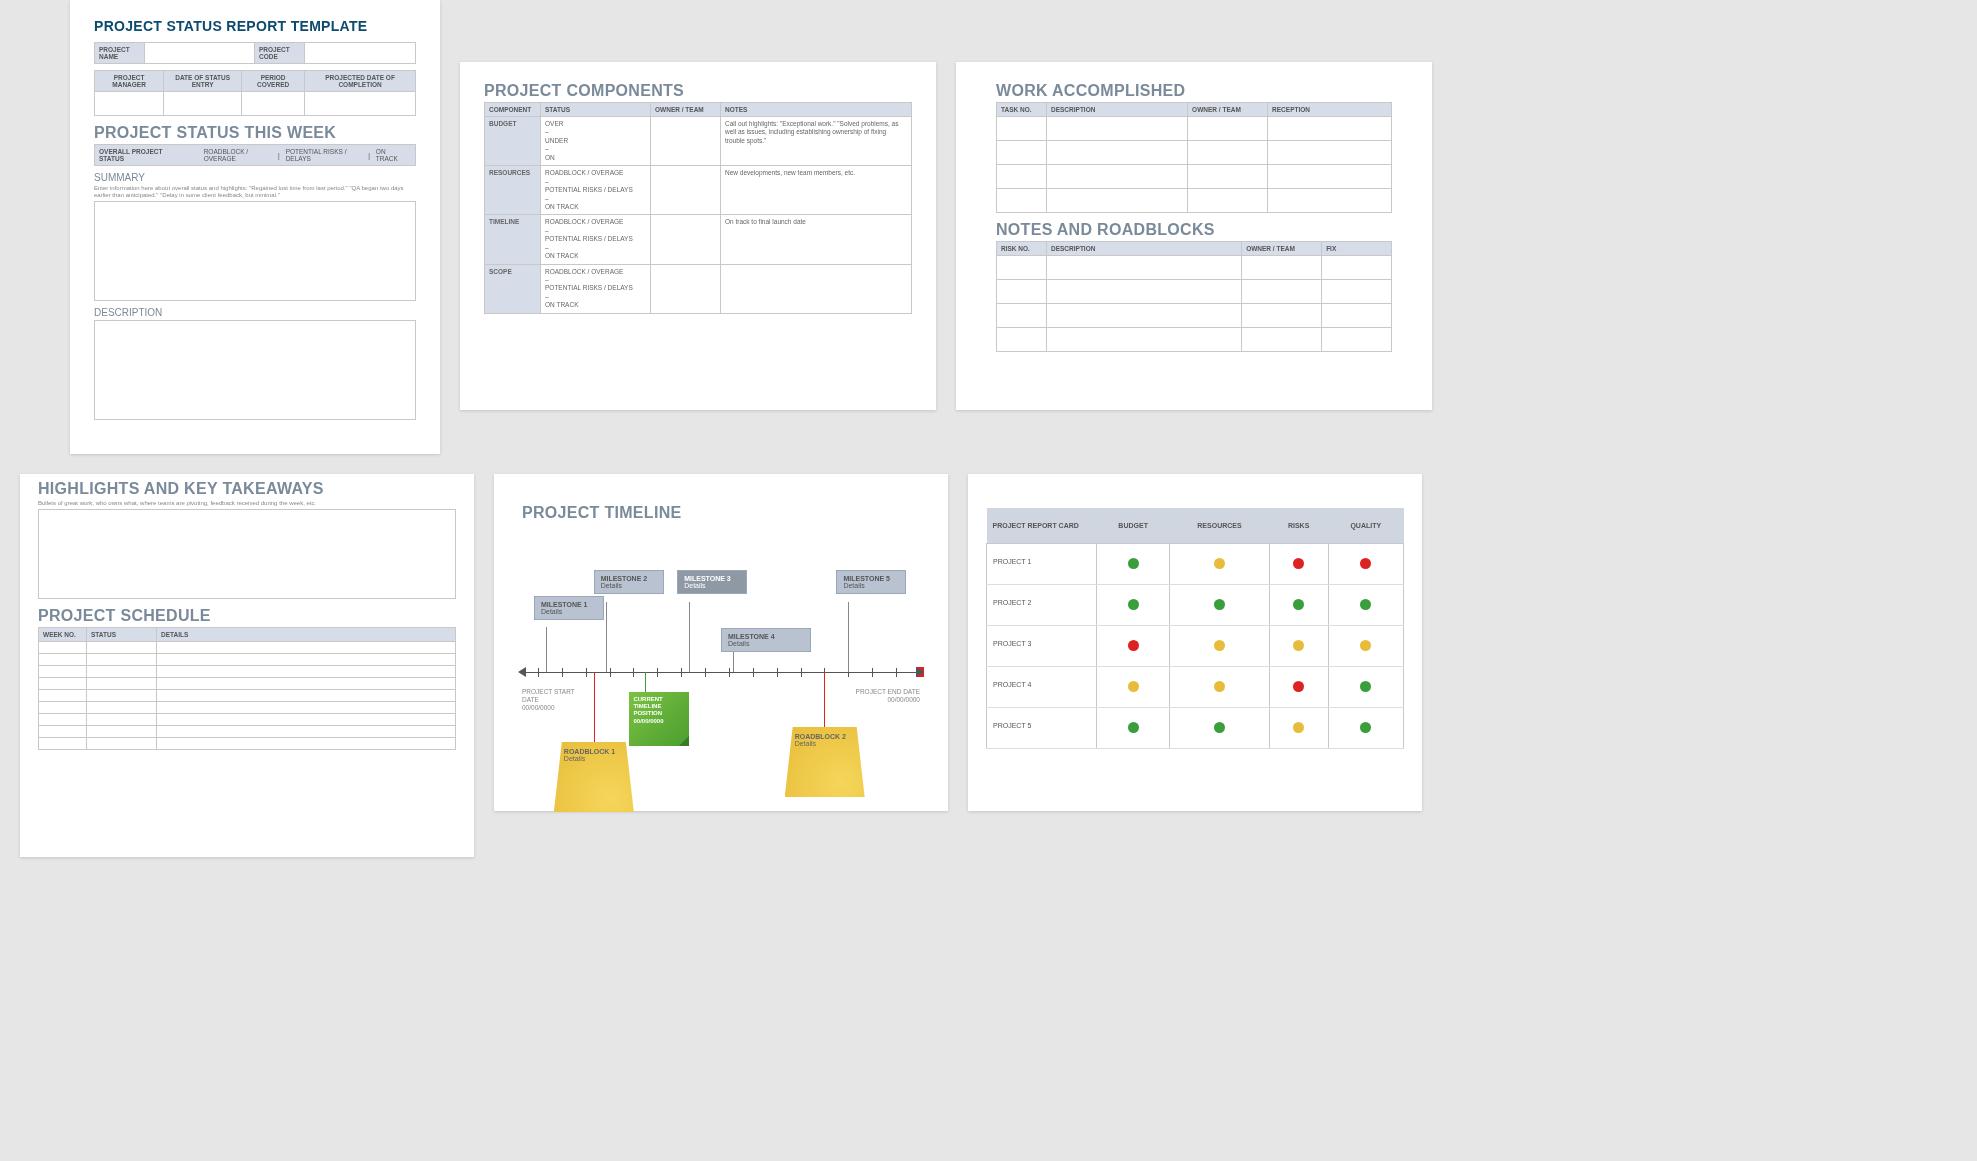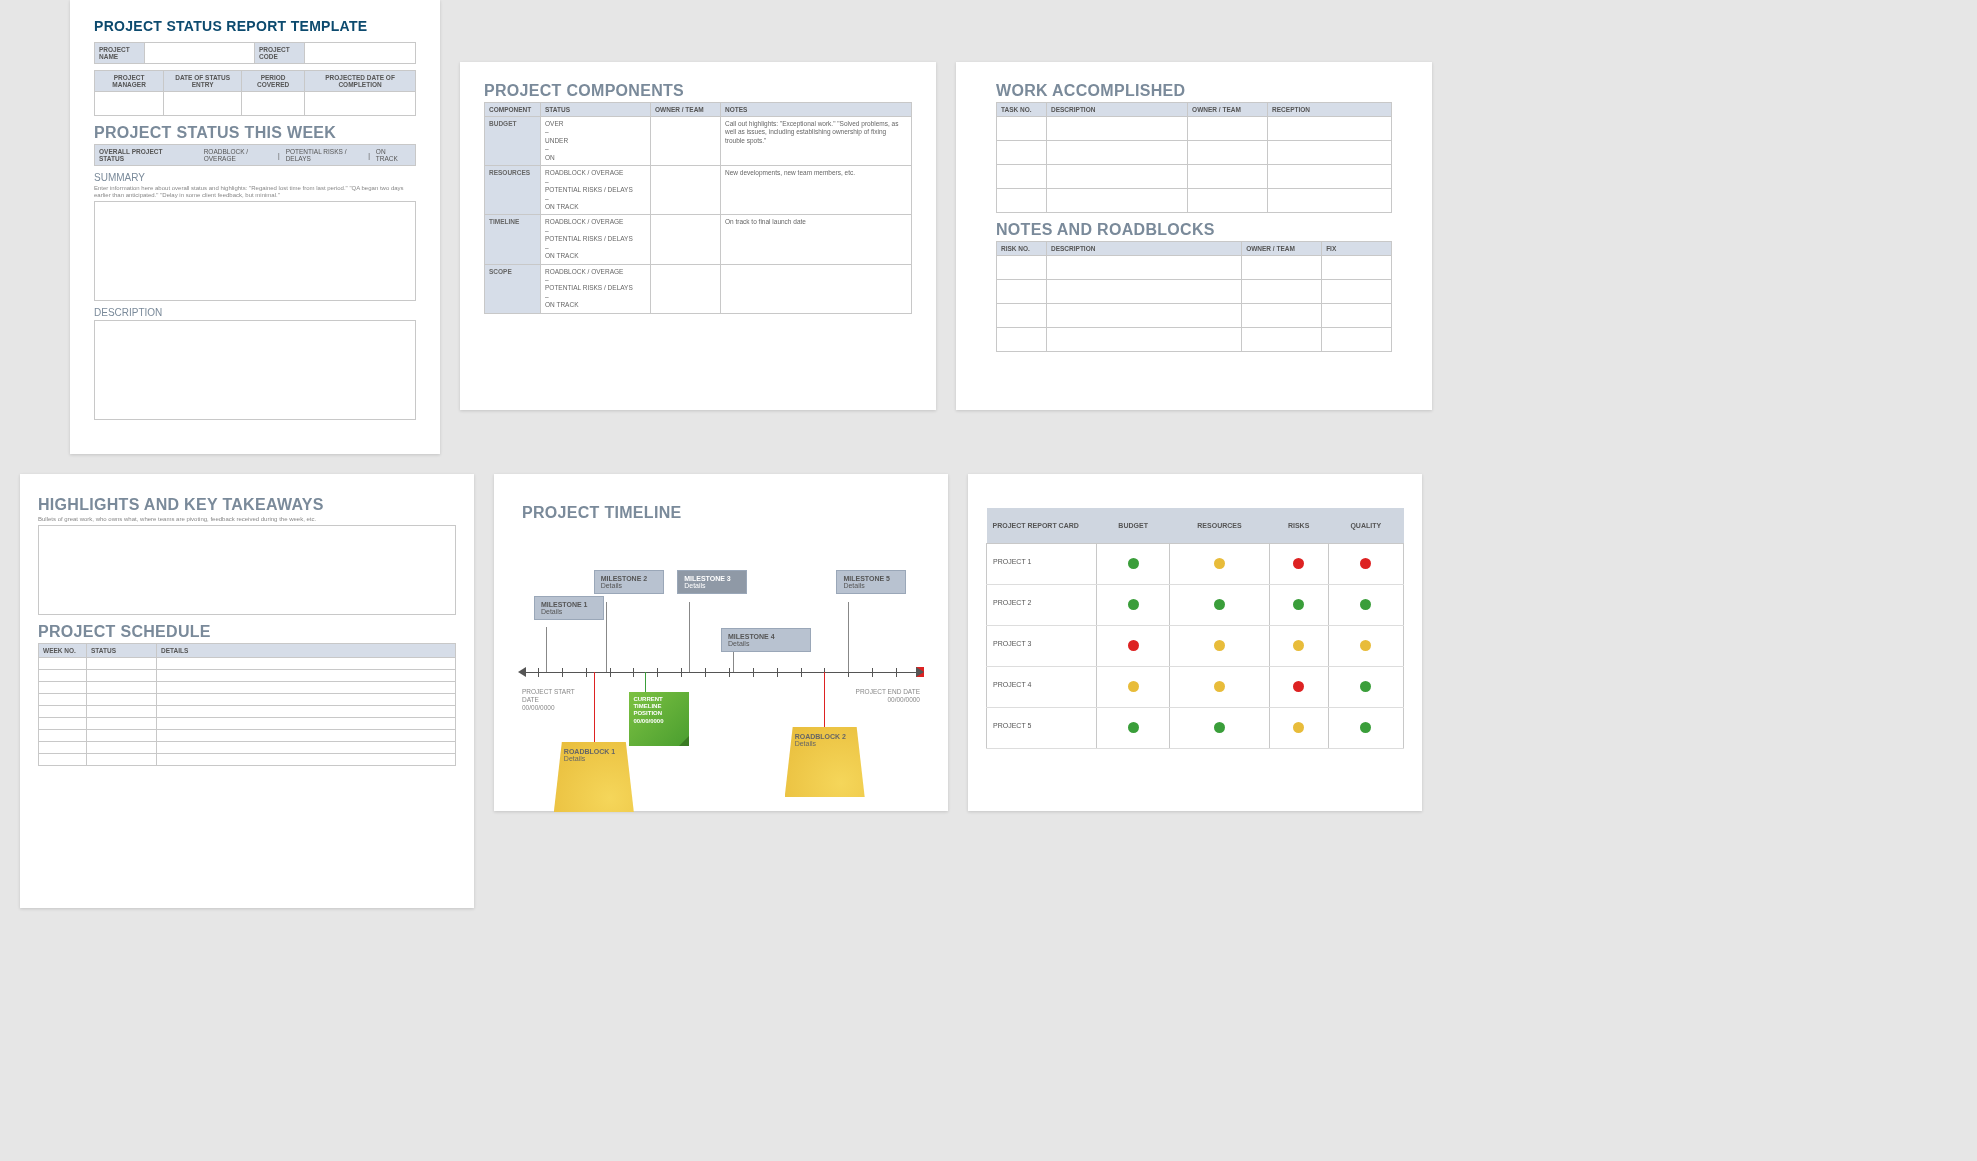--- a/index.html
+++ b/index.html
@@ -1,21 +1,21 @@
 <!DOCTYPE html>
 <html><head>
 <meta charset="utf-8">
 <style>
 *{box-sizing:border-box;margin:0;padding:0}
 body{background:#e6e6e6;font-family:Arial,Helvetica,sans-serif;font-size:9px;color:#666;width:1977px;height:1161px;position:relative}
 .page{background:#fff;box-shadow:0 1px 3px rgba(0,0,0,.15);position:absolute}
 .p1{left:70px;top:0;width:370px;height:454px;padding:18px 24px}
 .p2{left:460px;top:62px;width:476px;height:348px;padding:20px 24px}
 .p3{left:956px;top:62px;width:476px;height:348px;padding:20px 40px}
-.p4{left:20px;top:474px;width:454px;height:434px;padding:22px 18px}
+.p4{left:20px;top:474px;width:454px;height:383px;padding:6px 18px}
 .p5{left:494px;top:474px;width:454px;height:337px;padding:22px 28px}
 .p6{left:968px;top:474px;width:454px;height:337px;padding:22px 18px}
 h1{font-size:14px;font-weight:bold;color:#0c4a6e;letter-spacing:.3px;margin-bottom:8px}
 h2{font-size:16px;font-weight:bold;color:#7a8a9a;letter-spacing:.3px;margin:8px 0 2px}
 h3{font-size:10px;font-weight:normal;color:#7a8a9a;margin:6px 0 2px}
 table{width:100%;border-collapse:collapse;font-size:7px}
 table th,table td{border:1px solid #c8c8c8;padding:3px 4px;text-align:left;vertical-align:top}
 table th{background:#d6dde8;font-weight:bold;color:#555;font-size:6.5px}
 .lblcell{background:#d6dde8;font-weight:bold;color:#555;font-size:6.5px;width:50px}
 .micro{font-size:6px;color:#888;line-height:1.2}

